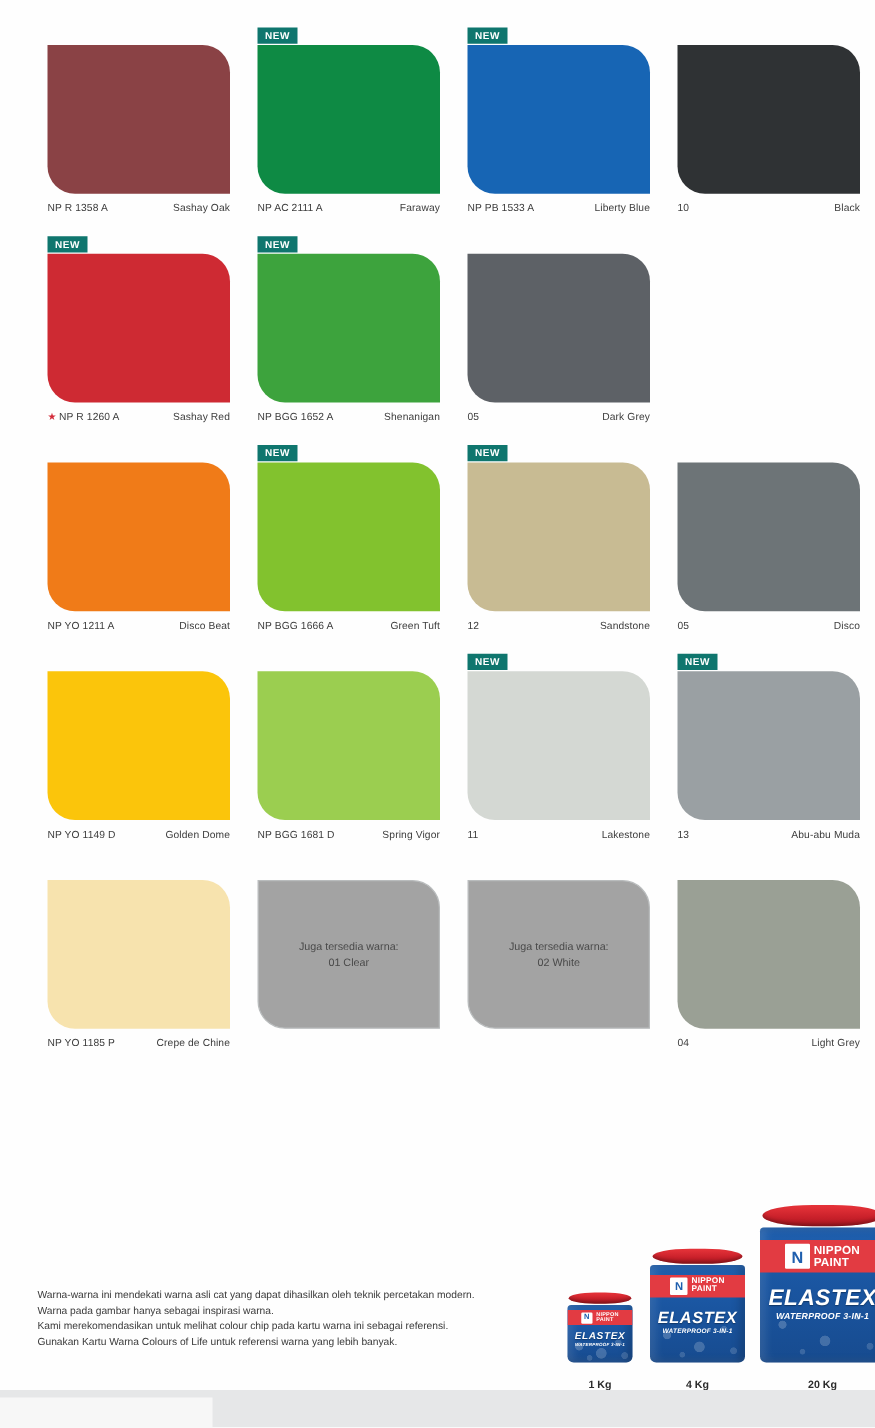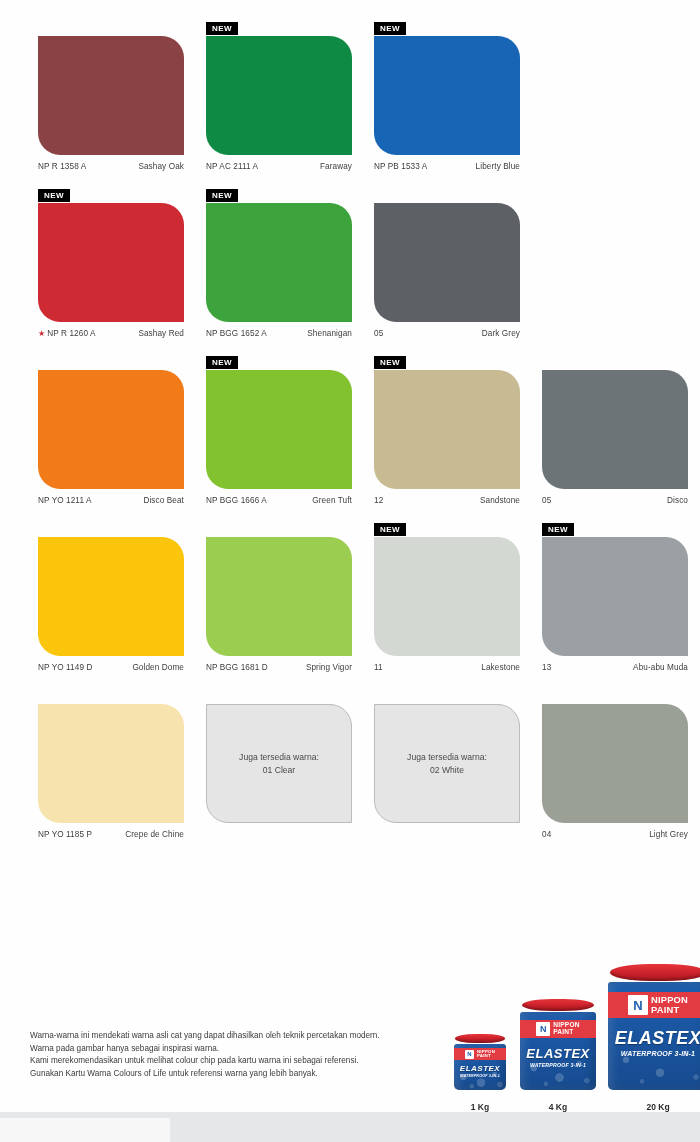--- a/index.html
+++ b/index.html
@@ -40,37 +40,37 @@
     position: relative;
   }
   .badge-slot {
     height: 14px;
     position: relative;
   }
   .new-badge {
     position: absolute;
     left: 0;
     top: 0;
-    background: #000000;
+    background: #0f766e;
     color: #ffffff;
     font-size: 8px;
     font-weight: bold;
     letter-spacing: 0.4px;
     padding: 2px 6px 2px 6px;
     line-height: 9px;
     font-family: "Liberation Sans", sans-serif;
   }
   .chip {
     height: 119px;
     width: 146px;
     border-radius: 0 22px 0 22px;
     box-sizing: border-box;
   }
   .chip.outline {
-    background: #e5e5e5;
+    background: #a3a3a3;
     border: 1px solid #b9bcbd;
     display: flex;
     align-items: center;
     justify-content: center;
     text-align: center;
   }
   .chip-note {
     font-size: 8.6px;
     line-height: 13px;
     color: #4a4a4a;
@@ -262,20 +262,28 @@
         </div>
       </div>
       <div class="cell">
         <div class="badge-slot">
           <span class="new-badge">NEW</span>
         </div>
         <div class="chip" style="background:#1765B4"></div>
         <div class="labels">
           <span class="code">NP PB 1533 A</span>
           <span class="name">Liberty Blue</span>
+        </div>
+      </div>
+      <div class="cell">
+        <div class="badge-slot"></div>
+        <div class="chip" style="background:#2F3234"></div>
+        <div class="labels">
+          <span class="code">10</span>
+          <span class="name">Black</span>
         </div>
       </div>
     </div>
 
     <div class="row">
       <div class="cell">
         <div class="badge-slot">
           <span class="new-badge">NEW</span>
         </div>
         <div class="chip" style="background:#CE2A33"></div>

